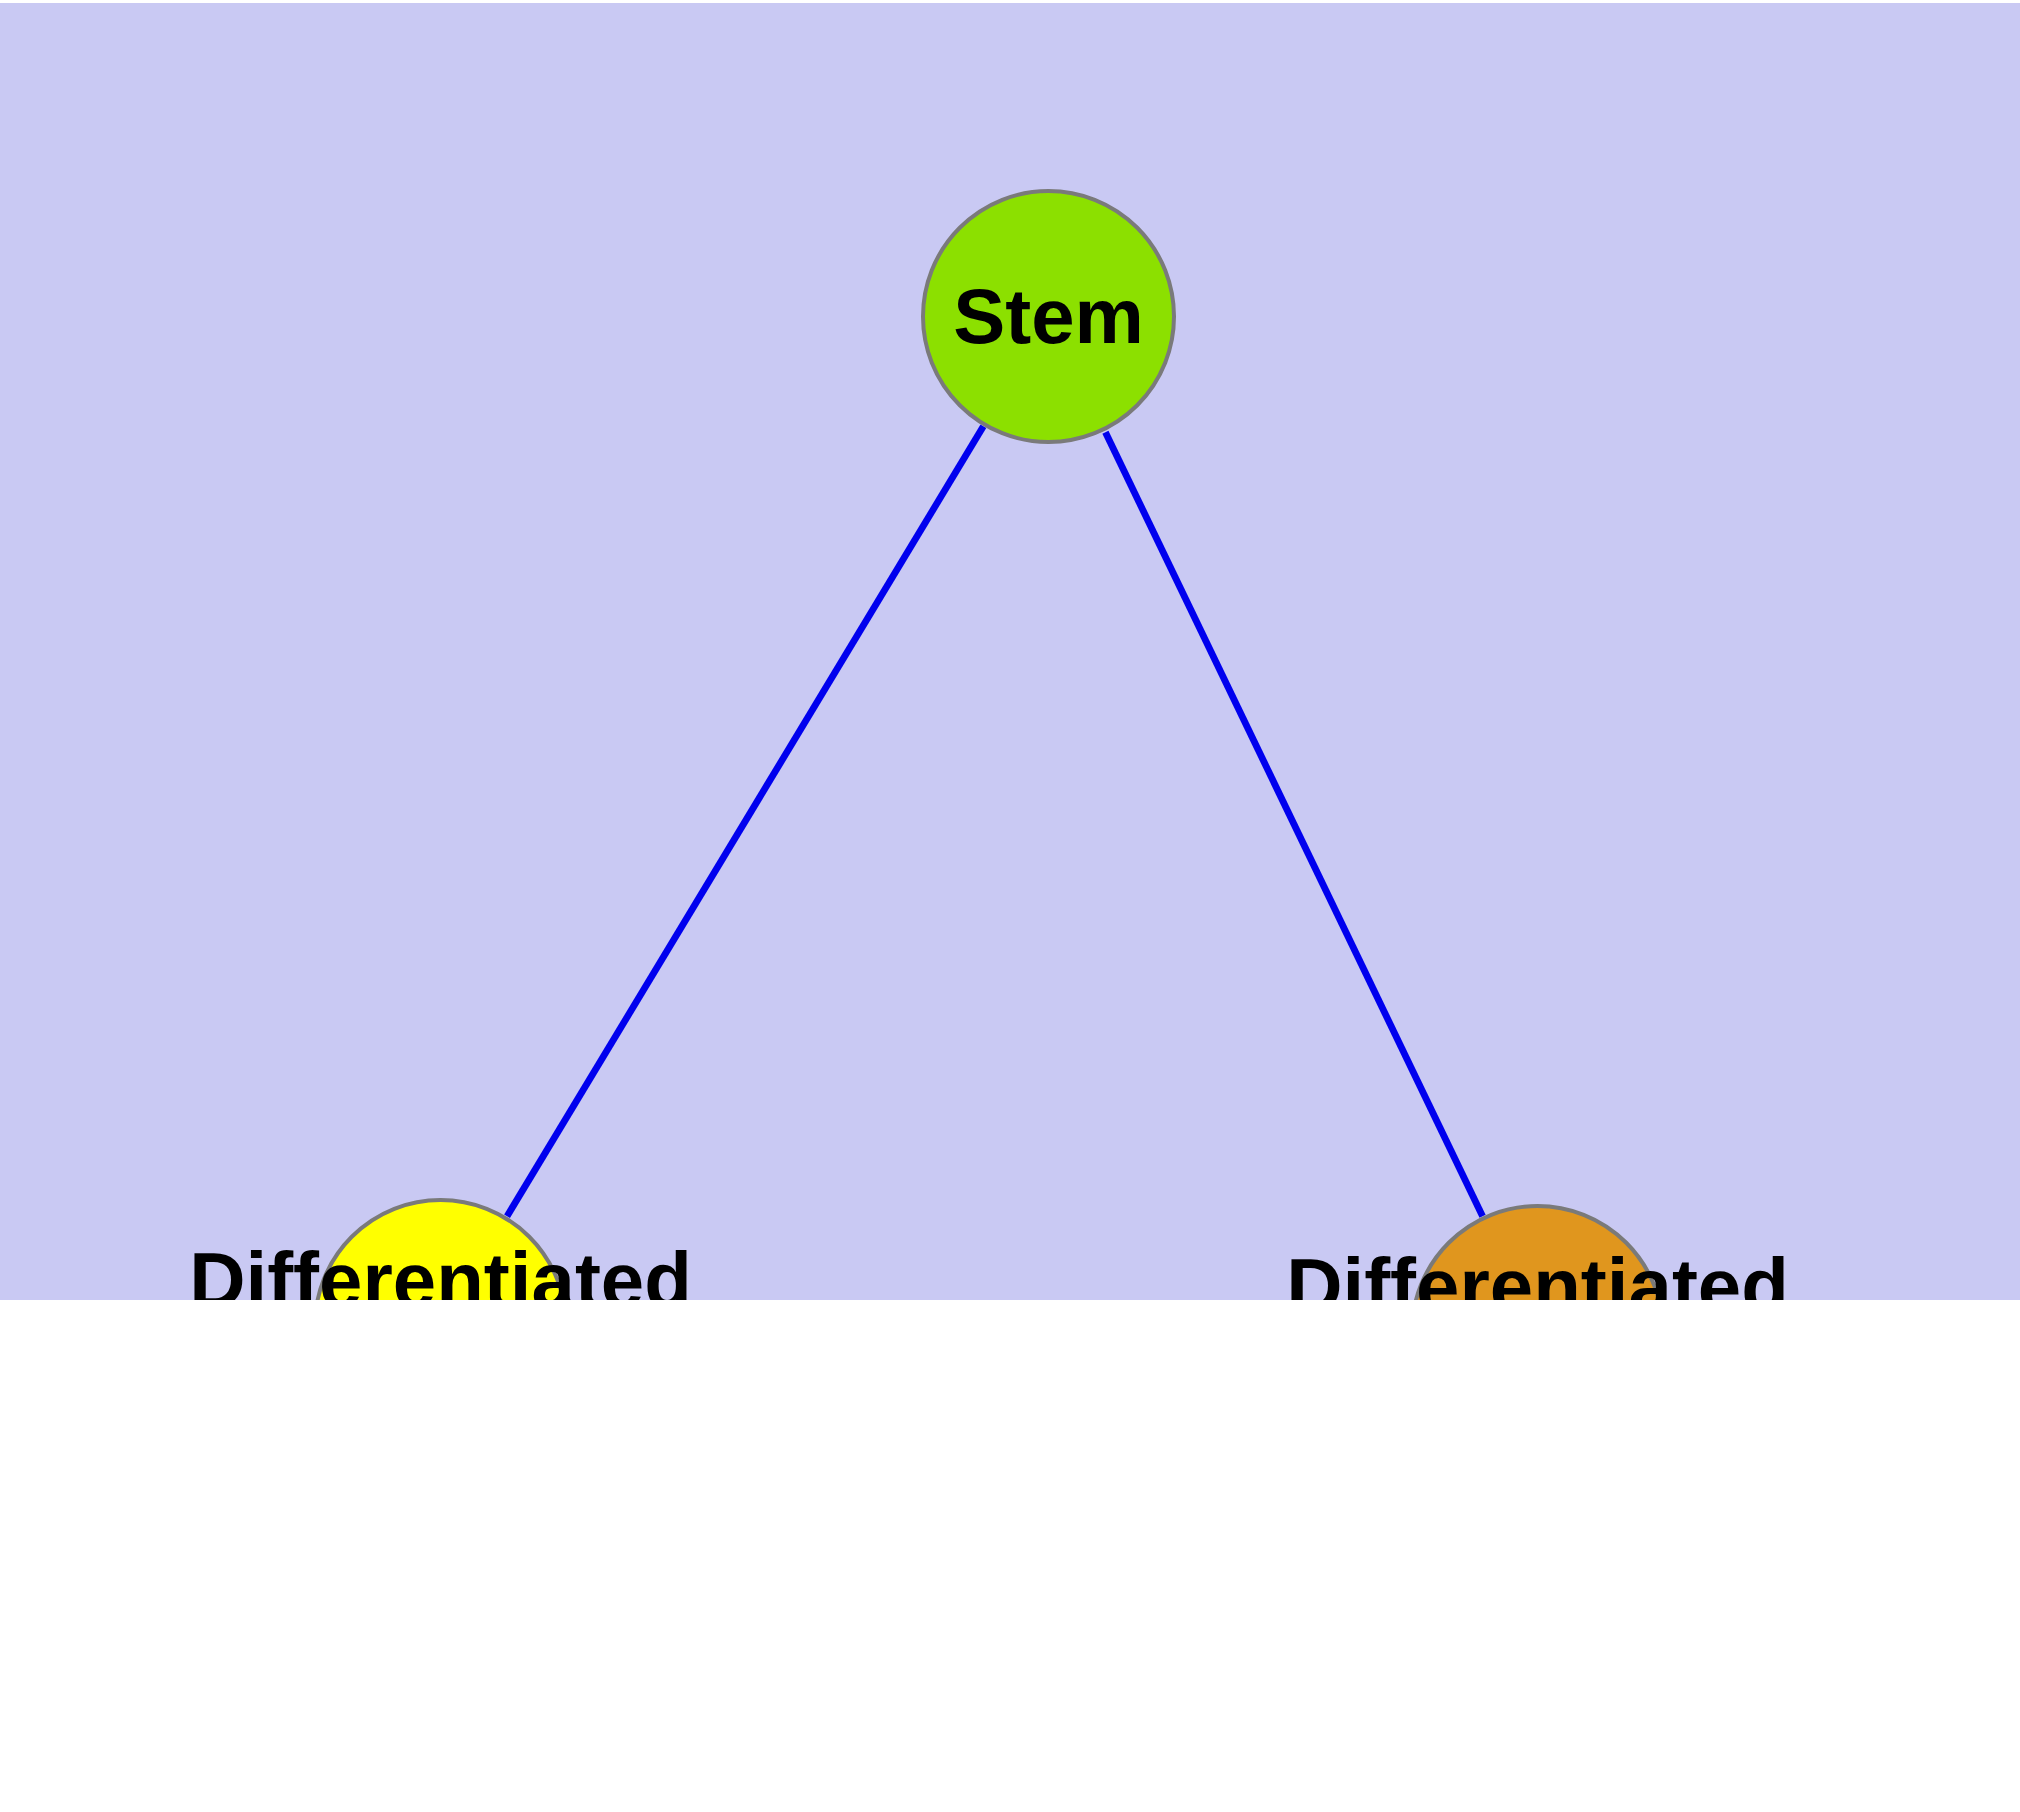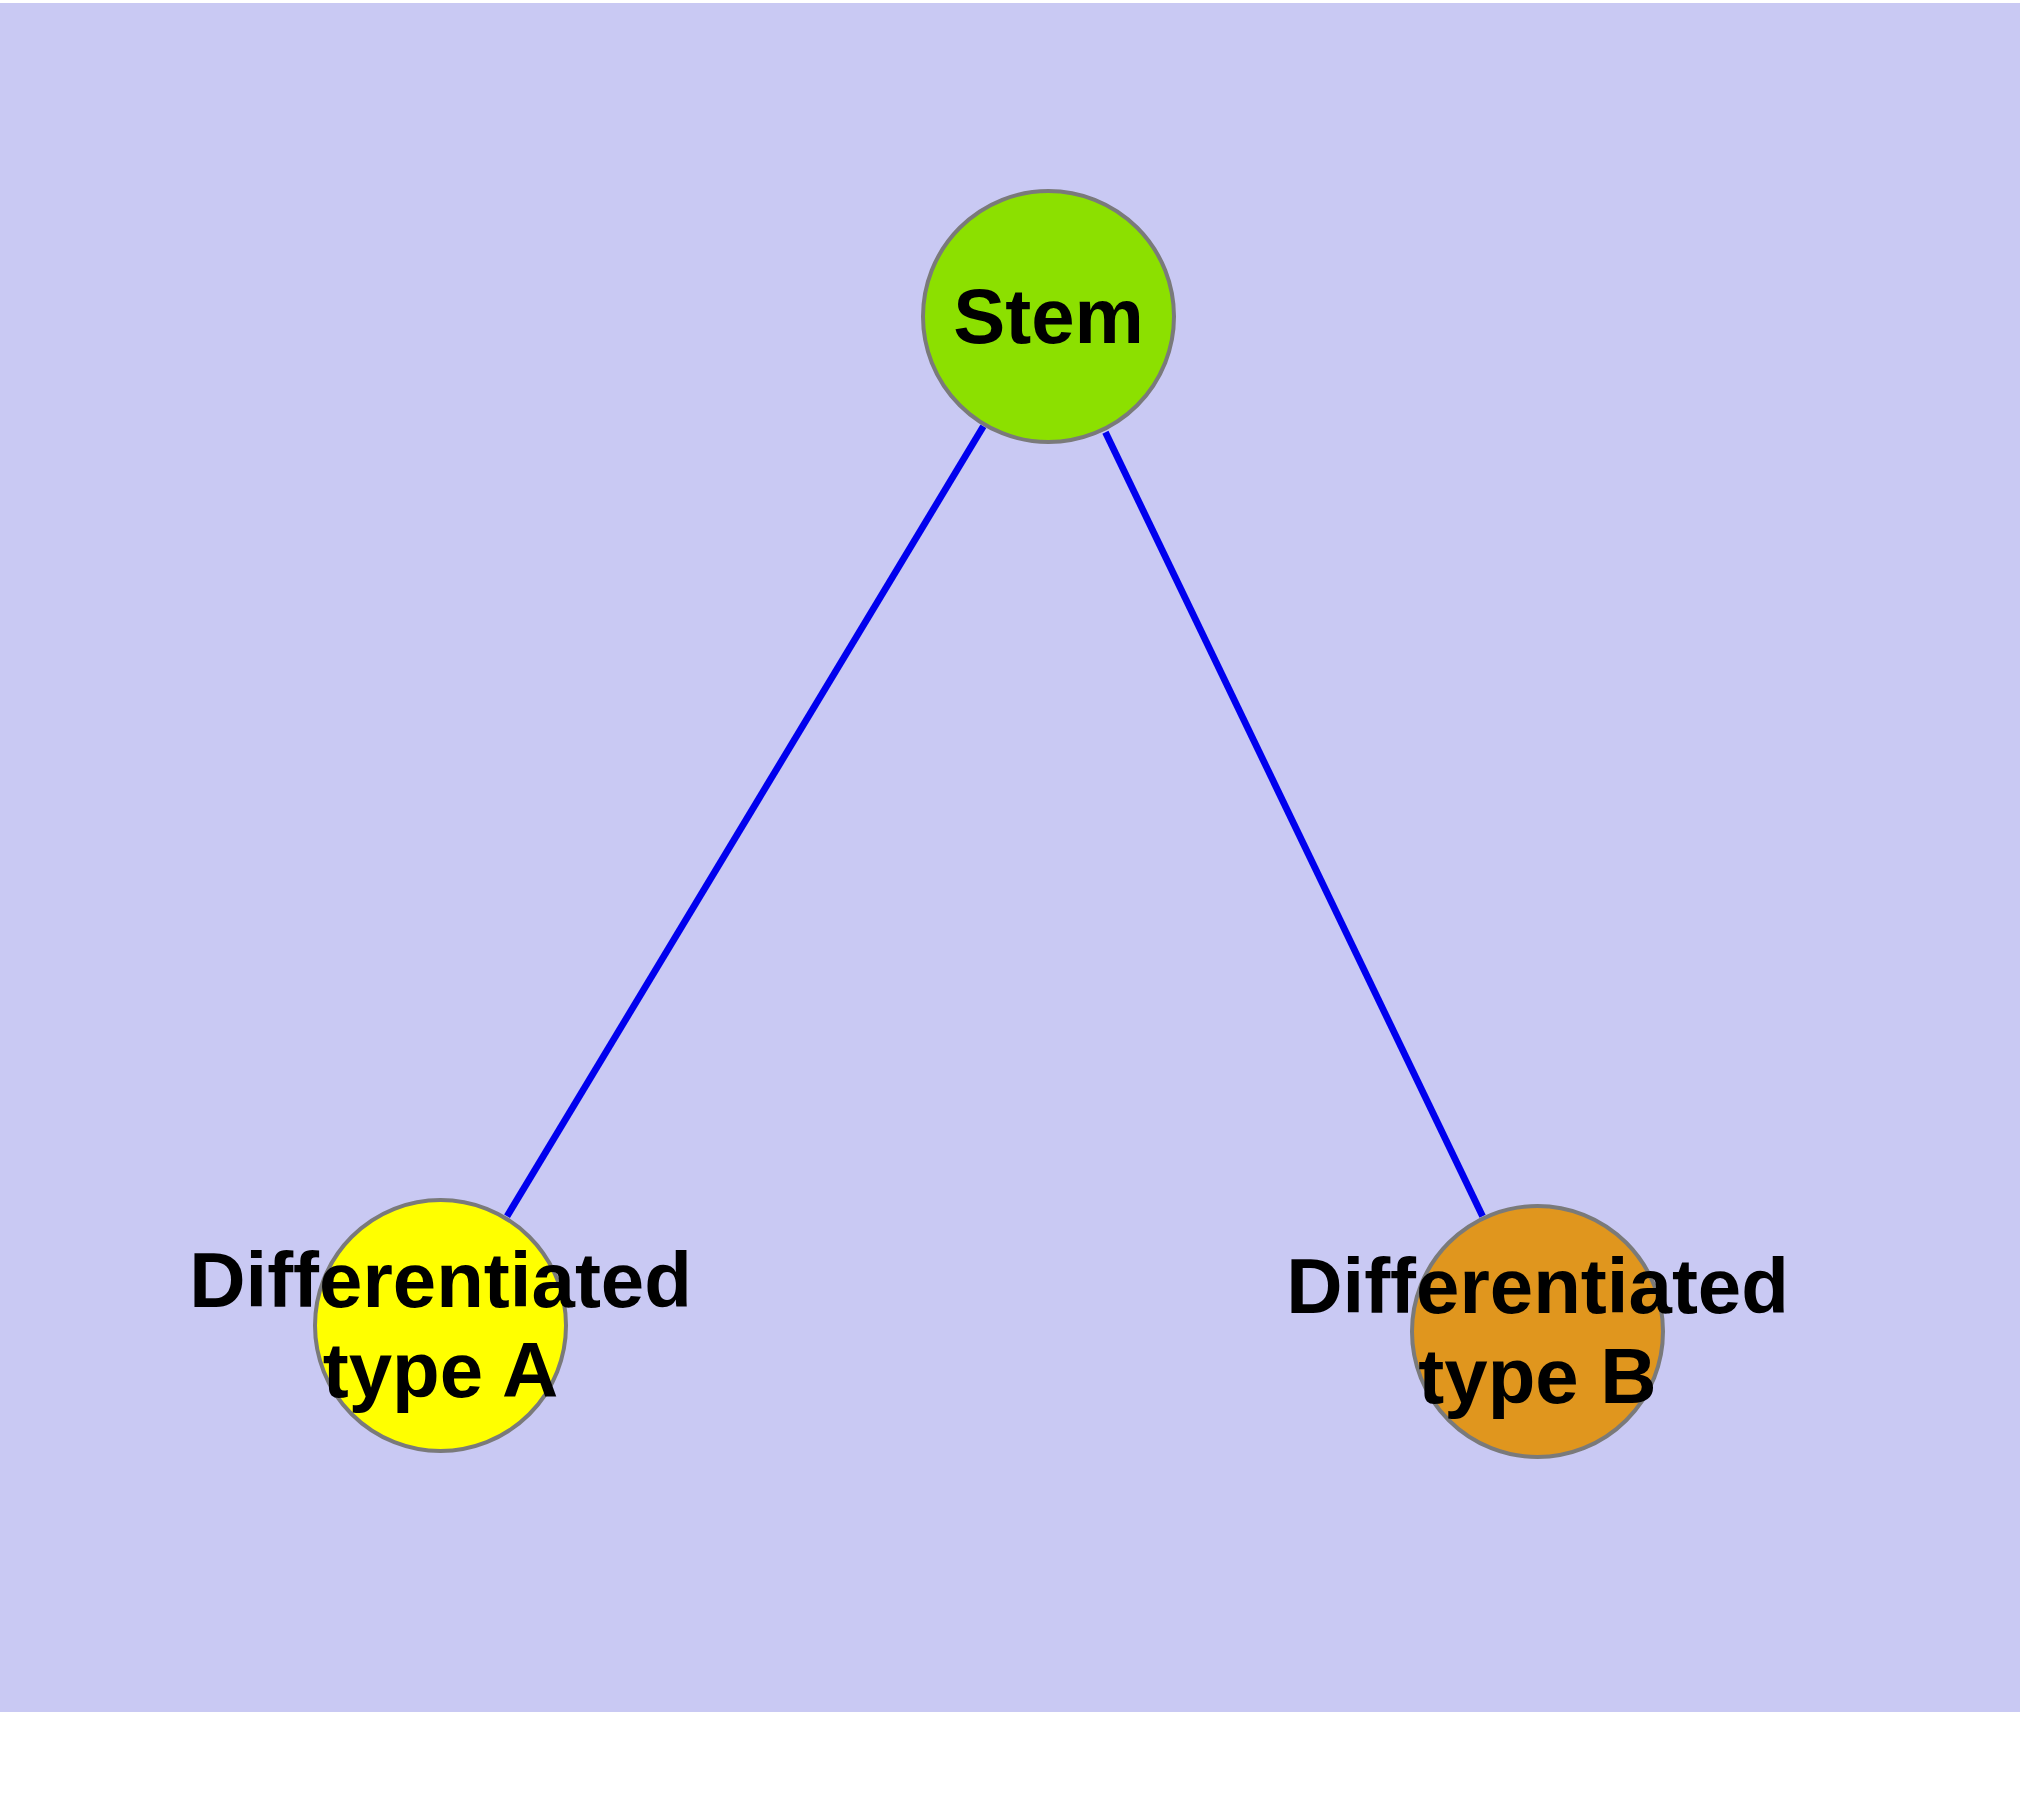--- a/index.html
+++ b/index.html
@@ -3,21 +3,21 @@
 <meta charset="utf-8">
 <style>
   html, body {
     margin: 0;
     padding: 0;
     font-family: "Liberation Sans", sans-serif;
   }
   .canvas {
     position: relative;
     width: 2021px;
-    height: 1712px;
+    height: 1300px;
     overflow: hidden;
     background: #c9c9f3; 
   }
   .top-strip {
     position: absolute;
     left: 0; top: 0;
     width: 100%;
     height: 2.5px;
     background: #ffffff;
     z-index: 3;

